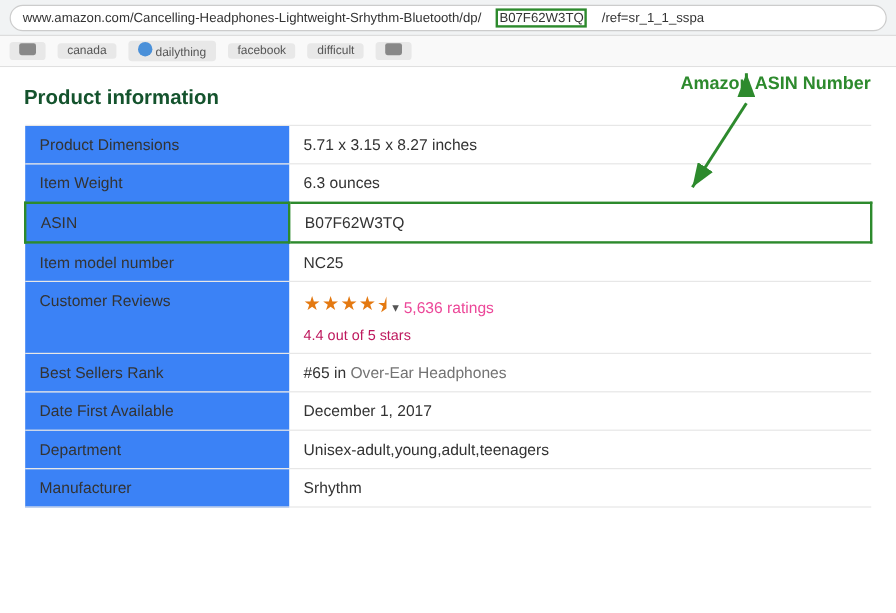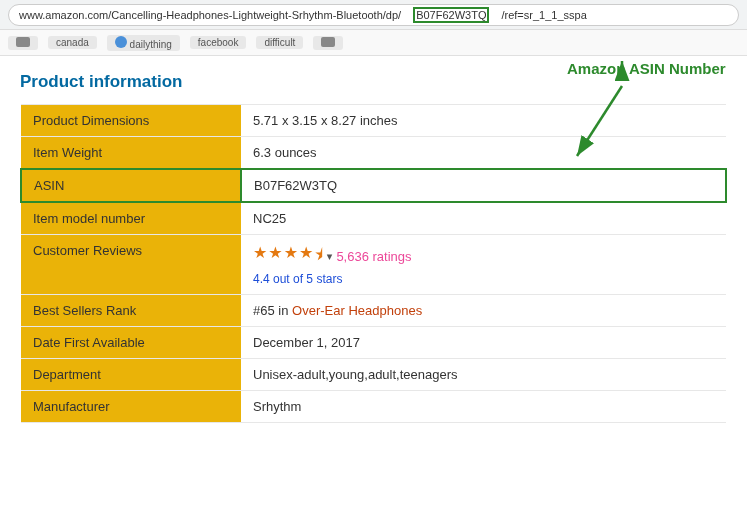--- a/index.html
+++ b/index.html
@@ -70,21 +70,21 @@
       display: inline-block;
     }
 
     
     .main-content {
       padding: 16px 20px;
       background: #fff;
     }
 
     .section-title {
-      color: #0369a1;
+      color: #14532d;
       font-size: 17px;
       font-weight: bold;
       margin-bottom: 12px;
     }
 
     
     .product-table {
       width: 100%;
       border-collapse: collapse;
     }
@@ -97,21 +97,21 @@
     .product-table td {
       padding: 8px 12px;
       vertical-align: top;
       font-size: 13px;
       color: #333;
     }
     .product-table td:first-child {
       width: 220px;
       color: #333;
       font-weight: normal;
-      background: #eab308;
+      background: #3b82f6;
     }
     .product-table td:last-child {
       color: #333;
     }
 
     .asin-row td {
       border: 2px solid #2d8a2d !important;
     }
 
     
@@ -138,26 +138,26 @@
       font-size: 11px;
       cursor: pointer;
     }
     .ratings-link {
       color: #ec4899;
       text-decoration: none;
       font-size: 13px;
     }
     .stars-text {
       font-size: 12px;
-      color: #1d4ed8;
+      color: #be185d;
       margin-top: 2px;
     }
 
     .link-blue {
-      color: #c2410c;
+      color: #737373;
       text-decoration: none;
     }
     .url-text {
       font-size: 11px;
       color: #333;
     }
     .url-asin-box {
       display: inline;
       border: 2px solid #2d8a2d;
       padding: 0 1px;

